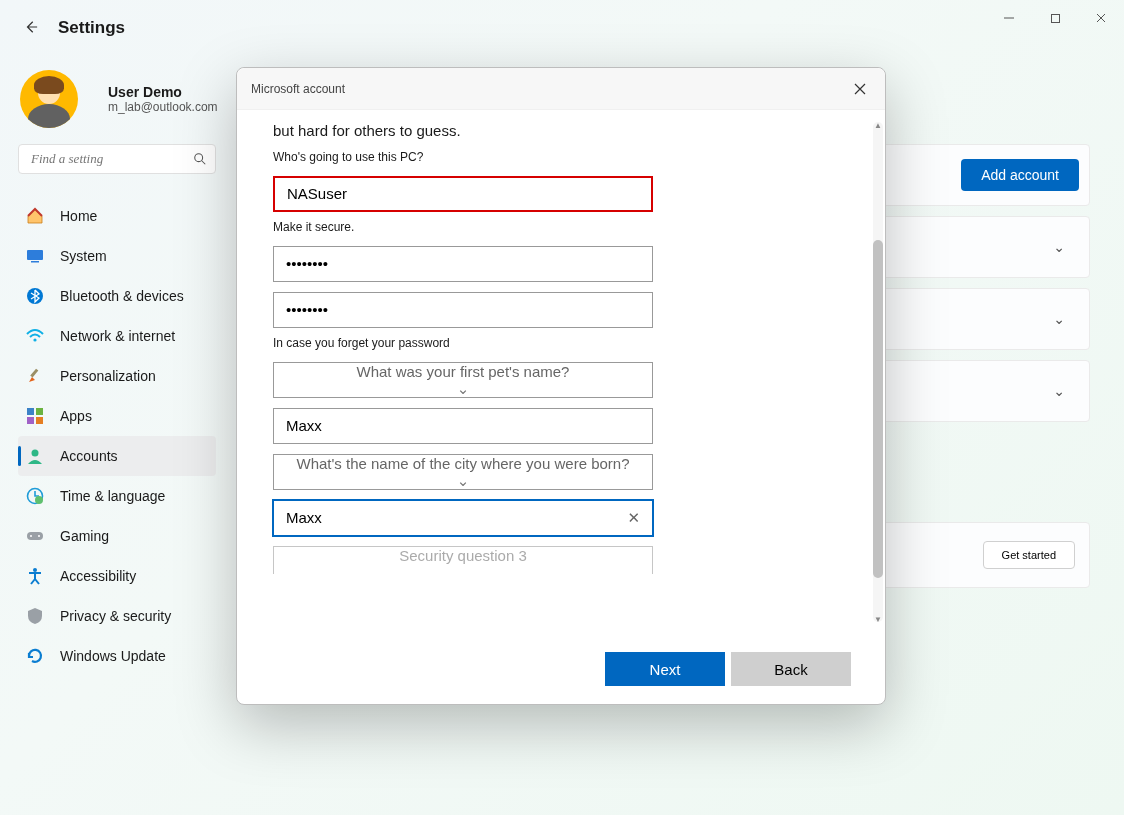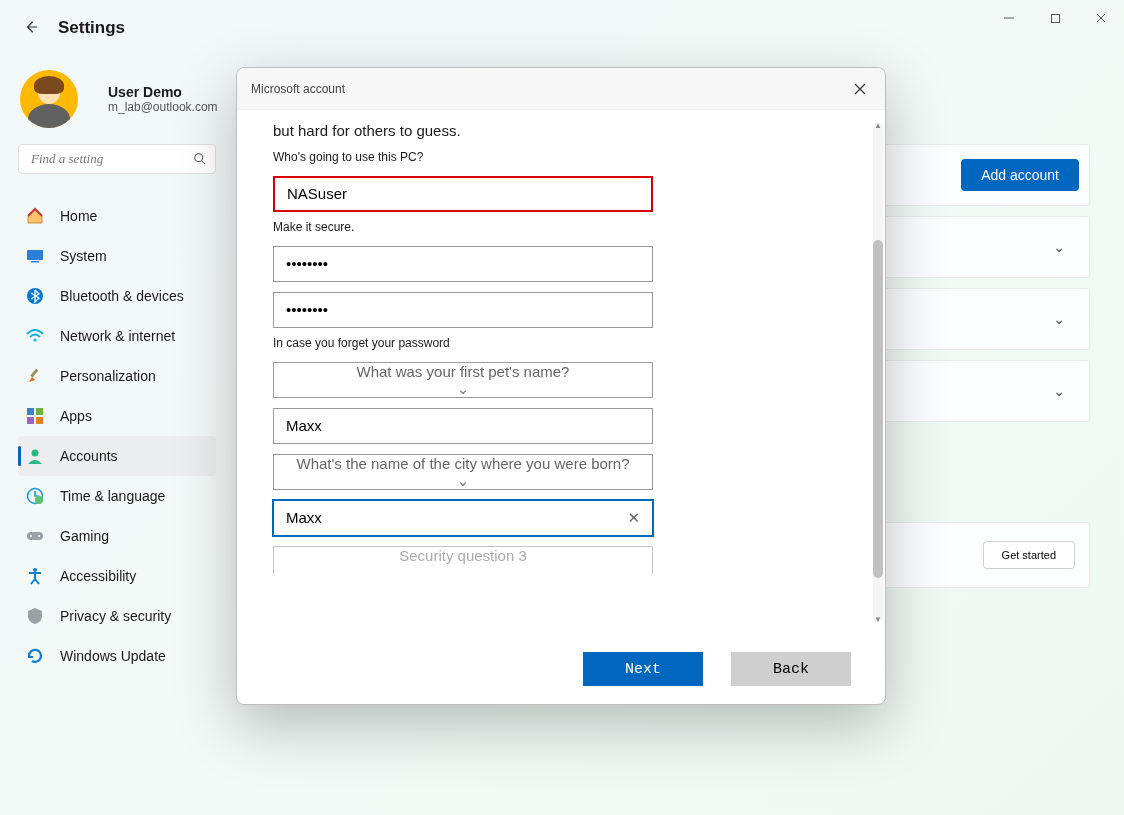--- a/index.html
+++ b/index.html
@@ -81,21 +81,21 @@
   }
   .field input { border:none; outline:none; width:100%; font-size:15px; font-family:inherit; background:transparent; }
   .field.red { border:2px solid #d60000; }
   .field.dropdown { color:#666; justify-content:space-between;flex-direction:column; }
   .field.dropdown .dd-chev { color:#777; }
   .field.focused { border:1px solid #0067c0; outline:1px solid #0067c0; }
   .field + .field { margin-top:10px; }
   .field .clear-x { color:#666; cursor:pointer; padding:0 2px; }
   .modal-footer {
     height:70px; display:flex; align-items:center; justify-content:flex-end;
-    gap:28px; padding-right:34px;font-family:Liberation Mono, monospace;
+    gap:6px; padding-right:34px;
   }
   .btn-primary { background:#0067c0; color:#fff; border:none; width:120px; height:34px; font-size:15px; font-family:inherit;}
   .btn-secondary { background:#cfcfcf; color:#000; border:none; width:120px; height:34px; font-size:15px; font-family:inherit;}
 </style>
 </head>
 <body>
 
 <div class="titlebar">
   <div class="ctl">
       <svg width="12" height="12">

